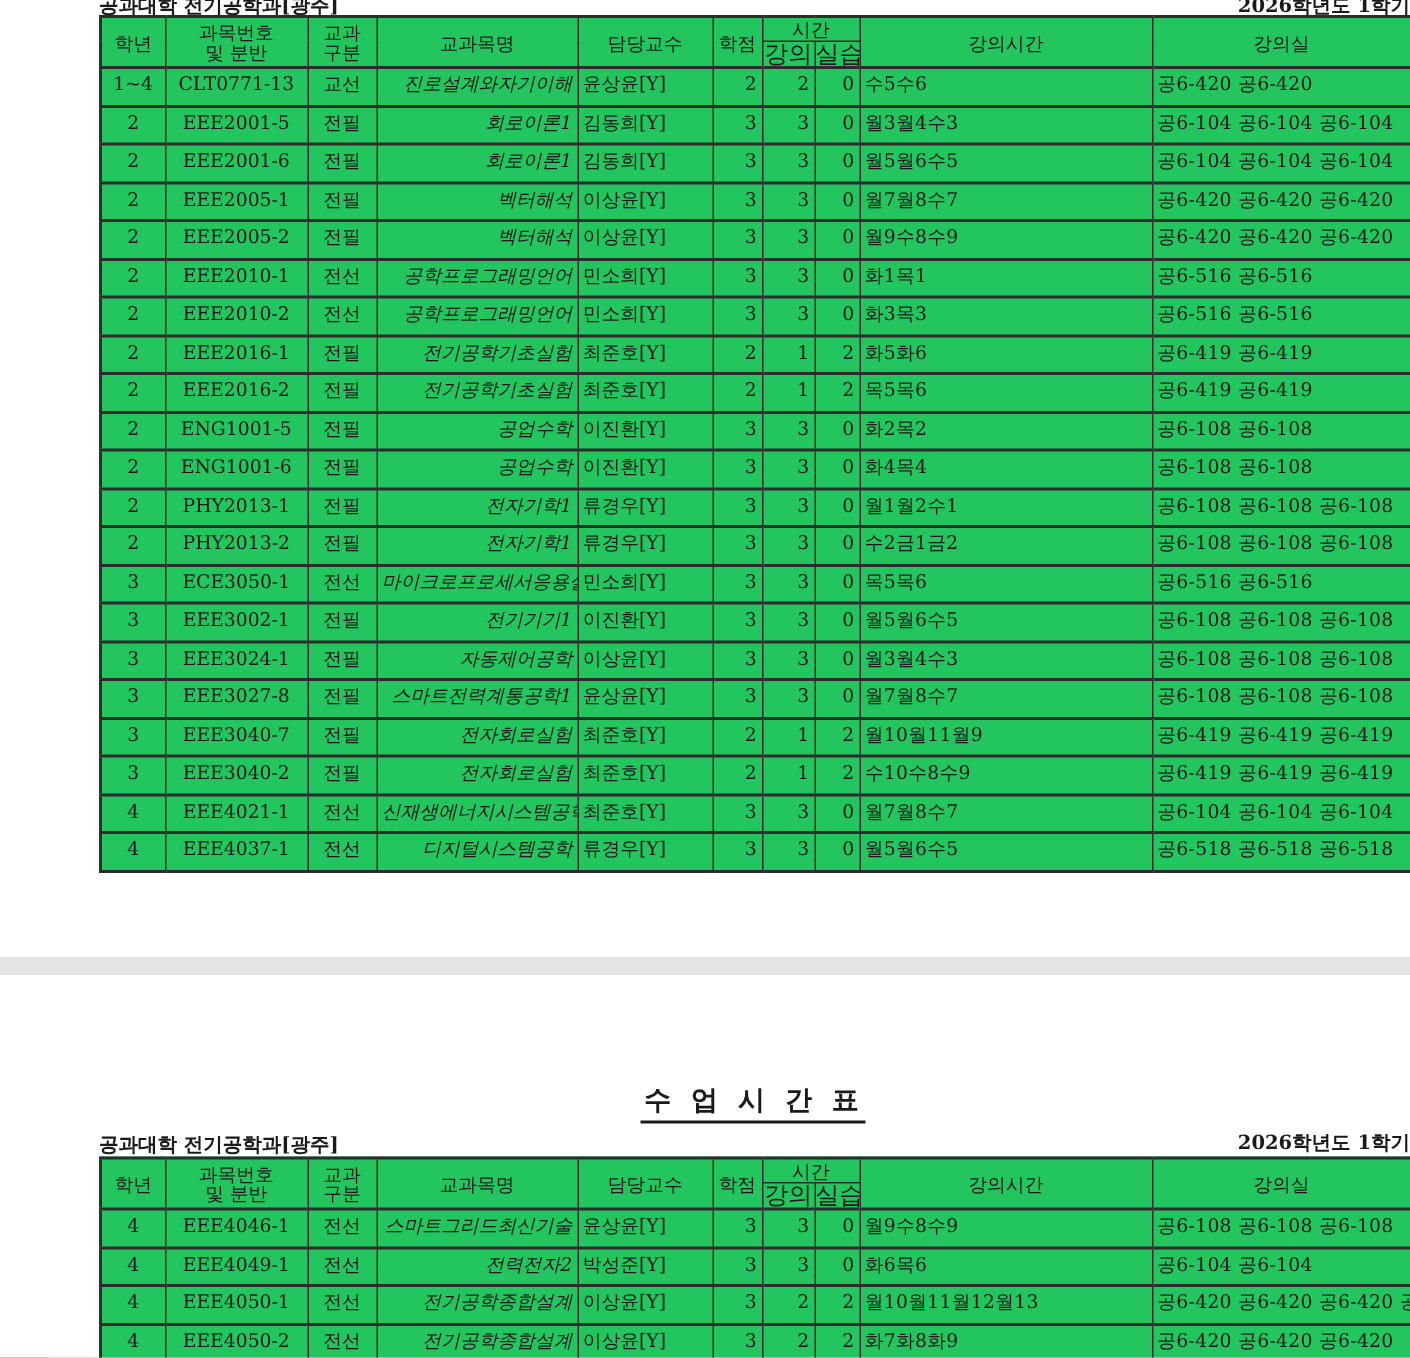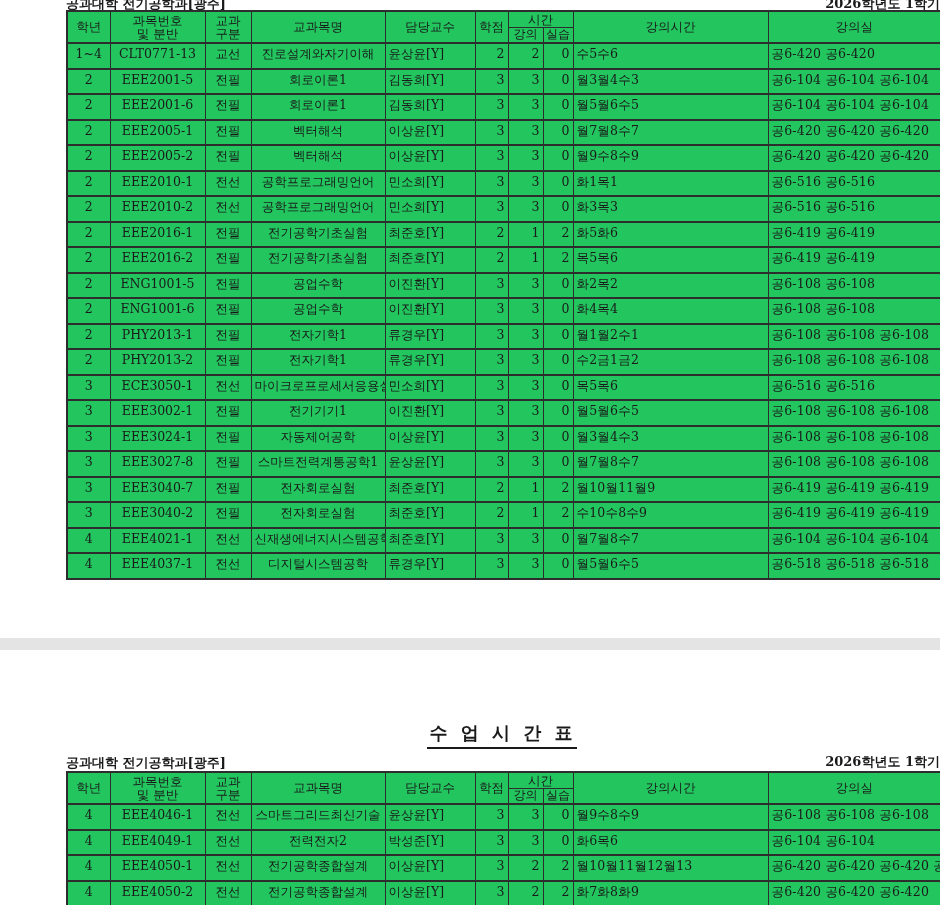--- a/index.html
+++ b/index.html
@@ -48,30 +48,30 @@
   }
   .tt thead tr { height:16px; }
   .tt thead th {
     font-weight:normal; font-size:12.5px;
     text-align:center; vertical-align:middle;
     line-height:1.05; padding:0;
     border-bottom-width:2px; border-top-width:2px;
   }
   .tt thead th.pre { white-space:pre-line; }
   .tt thead th.th-time { border-bottom-width:1px; }
-  .tt thead th.th-sub { border-top-width:1px; font-size:12px; }
+  .tt thead th.th-sub { border-top-width:1px; font-size:16px; }
 
   .tt tbody tr { height:25.5px; }
   .tt tbody td {
     border-top-width:2px; border-bottom-width:2px;
     font-size:12.5px; line-height:1.15;
     vertical-align:top; padding:3px 3px 0 3px;
   }
   .c-grade, .c-courseno, .c-cat { text-align:center; }
-  .c-name { text-align:center; padding-left:5px; }
+  .c-name { text-align:right; padding-left:5px;font-style:italic; }
   .c-prof { text-align:left; padding-top:6px; }
   .c-credit, .c-lec, .c-prac { text-align:right; padding-right:4px; }
   .c-time, .c-room { text-align:left; padding-left:5px; font-size:11.5px; letter-spacing:0.2px; }
 
   .footer {
     position:absolute; top:588px; left:34px; width:874px;
     text-align:center; font-size:11px;
   }
 </style>
 </head>

